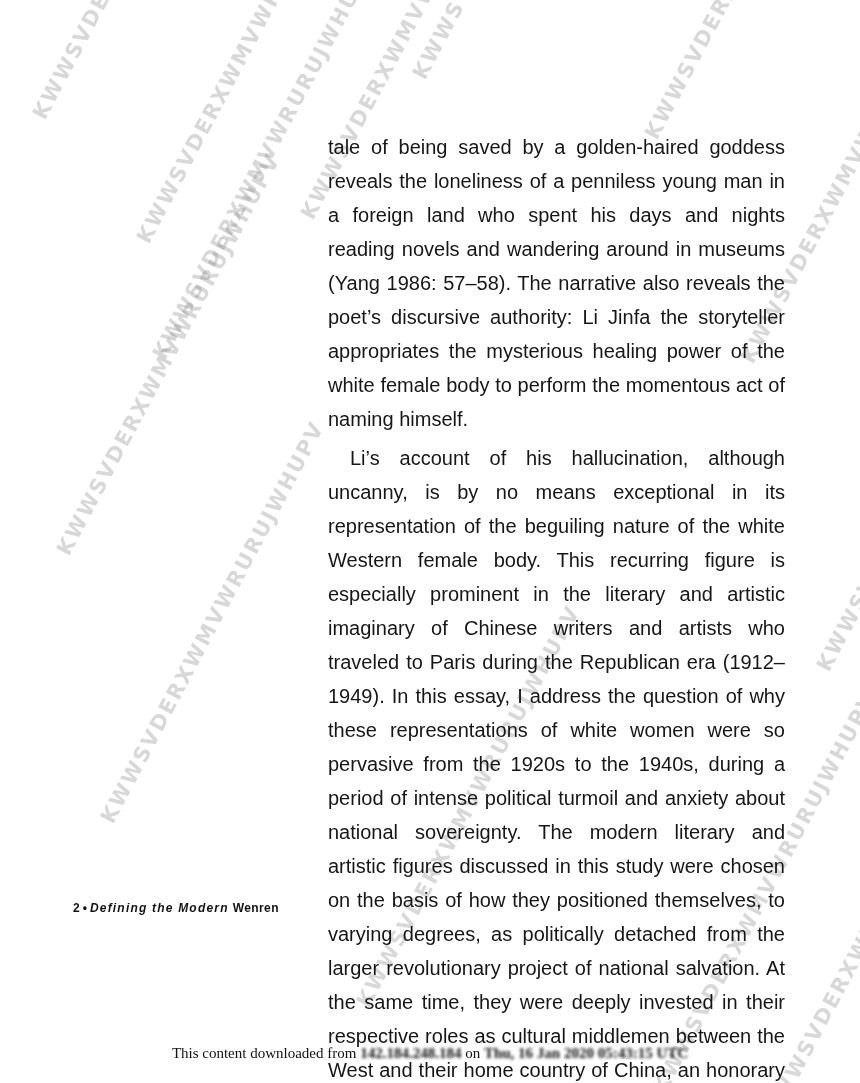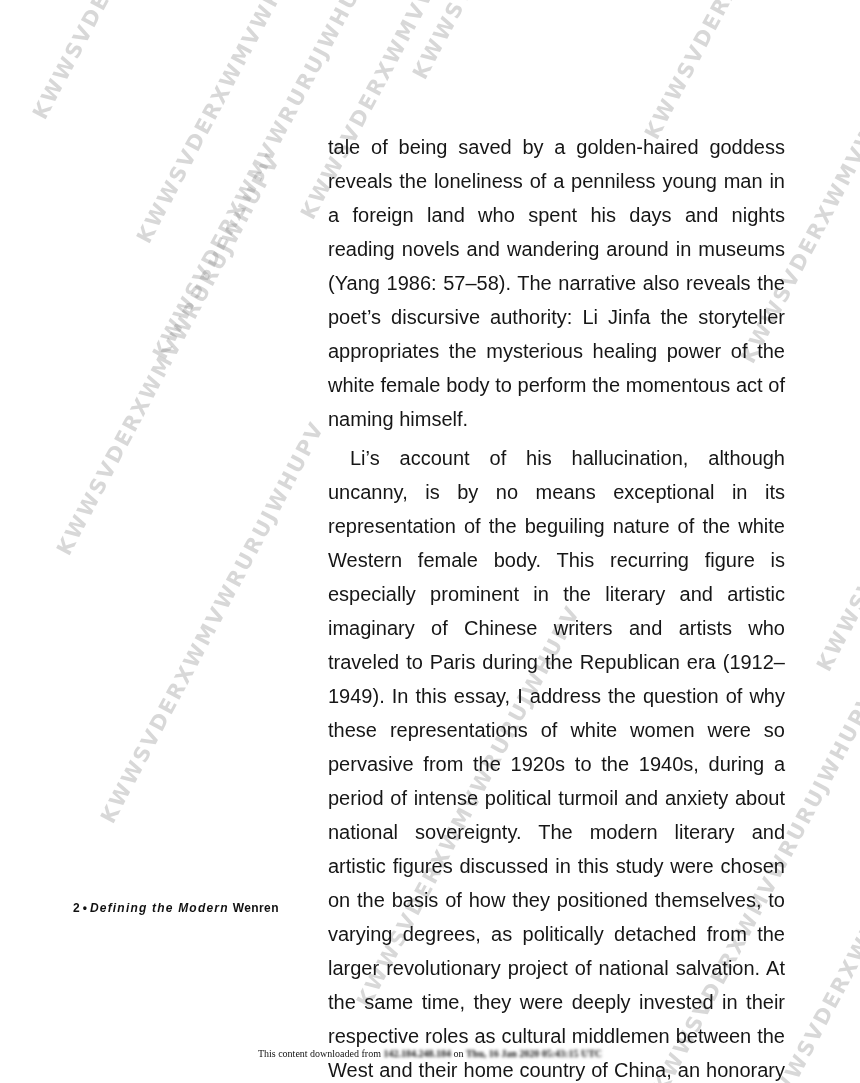--- a/index.html
+++ b/index.html
@@ -63,21 +63,21 @@
   .running-footer .fword { font-style: normal; letter-spacing: 0.4px; }
 
   
   .jstor-notice {
     position: absolute;
     left: 0;
     top: 1046px;
     width: 100%;
     text-align: center;
     font-family: "Liberation Serif", serif;
-    font-size: 10px;
+    font-size: 15px;
     color: #111;
     line-height: 15.5px;
   }
   .jstor-notice .redacted {
     filter: blur(1.5px);
     font-weight: bold;
   }
 </style>
 </head>
 <body>

